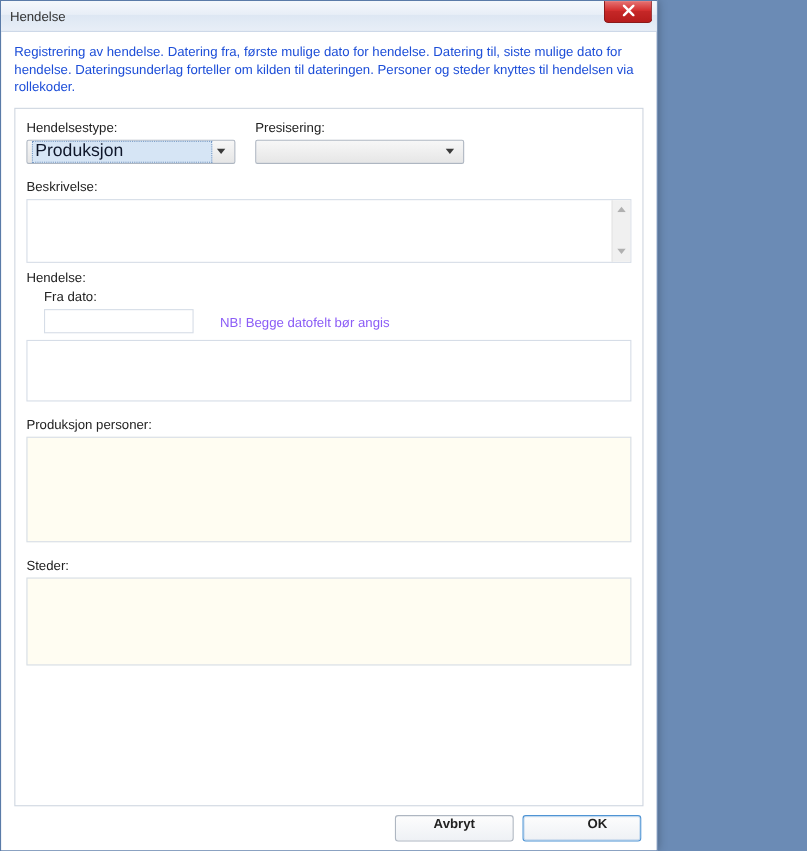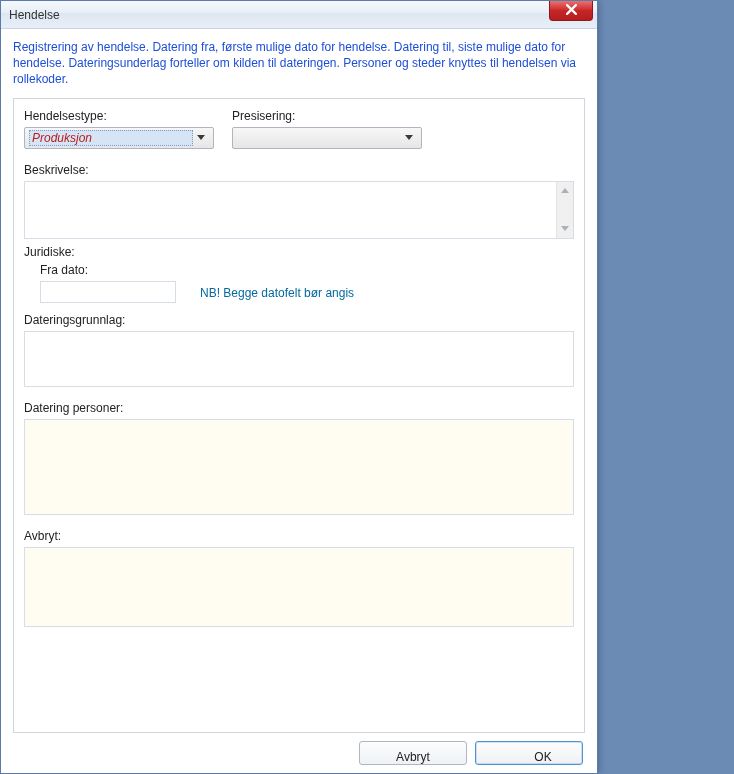--- a/index.html
+++ b/index.html
@@ -87,21 +87,21 @@
       align-items: center;
       padding: 0 4px;
       position: relative;
       cursor: pointer;
     }
     .combo.selected-text .combo-value {
       background: #d6e5f5;
       border: 1px dotted #7a9cc6;
       padding: 0 2px;
     }
-    .combo-value { color: #b91c1c; font-size: 12px; flex:1;font-style:italic; }
+    .combo-value { color: #0f172a; font-size: 16px; flex:1; }
     .combo-arrow {
       width: 16px;
       display: flex;
       align-items: center;
       justify-content: center;
     }
     .combo-arrow svg { width: 8px; height: 6px; }
     .textarea-wrap {
       position: relative;
       border: 1px solid #d6dde7;
@@ -135,21 +135,21 @@
       margin-top: 2px;
     }
     .date-col { display:flex; flex-direction:column; }
     .date-input {
       width: 136px;
       height: 22px;
       border: 1px solid #d6dde7;
       background: #fff;
     }
     .date-note {
-      color: #0369a1;
+      color: #8b5cf6;
       padding-bottom: 3px;
     }
     .plain-box {
       border: 1px solid #d6dde7;
       background: #fff;
       width: 100%;
     }
     .plain-box.light { background: #fffdf2; }
     .box-dgr { height: 56px; margin-bottom: 10px; }
     .box-jp  { height: 96px; margin-bottom: 10px; }
@@ -161,24 +161,25 @@
       gap: 8px;
       padding: 8px 2px 0 2px;
     }
     .btn {
       width: 108px;
       height: 24px;
       border: 1px solid #aeb6c1;
       border-radius: 3px;
       background: linear-gradient(to bottom, #fdfdfd 0%, #eef1f5 100%);
       display: flex;
-      align-items: flex-end;
+      align-items: flex-start;
       justify-content: center;
       color: #222;
       cursor: pointer;
+      font-weight: bold;
     }
     .btn.primary { border: 1px solid #4f94d4; box-shadow: 0 0 0 1px rgba(79,148,212,0.25) inset; padding-left: 28px; }
   </style>
 </head>
 <body>
 
 <div class="window">
   <div class="titlebar">
     <span class="titlebar-title">Hendelse</span>
     <div class="close-btn">
@@ -230,37 +231,36 @@
           </div>
           <div class="scroll-btn">
             <svg viewBox="0 0 8 6">
                 <path d="M0 0 L4 5 L8 0 Z" fill="#b0b0b0"></path>
               </svg>
           </div>
         </div>
       </div>
 
       <div class="dating-group">
-        <div class="label">Juridiske:</div>
+        <div class="label">Hendelse:</div>
         <div class="date-row">
           <div class="date-col">
             <div class="label">Fra dato:</div>
             <div class="date-input"></div>
           </div>
           <div class="date-note">NB! Begge datofelt bør angis</div>
         </div>
       </div>
 
-      <div class="label section-label">Dateringsgrunnlag:</div>
       <div class="plain-box box-dgr"></div>
 
-      <div class="label section-label">Datering personer:</div>
+      <div class="label section-label">Produksjon personer:</div>
       <div class="plain-box light box-jp"></div>
 
-      <div class="label section-label">Avbryt:</div>
+      <div class="label section-label">Steder:</div>
       <div class="plain-box light box-st"></div>
 
     </div>
 
     <div class="button-row">
       <div class="btn">
         <span>Avbryt</span>
       </div>
       <div class="btn primary">
         <span>OK</span>

